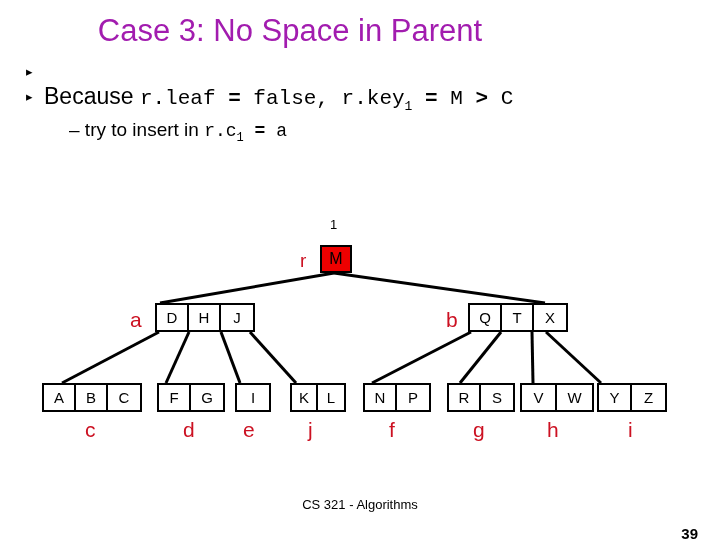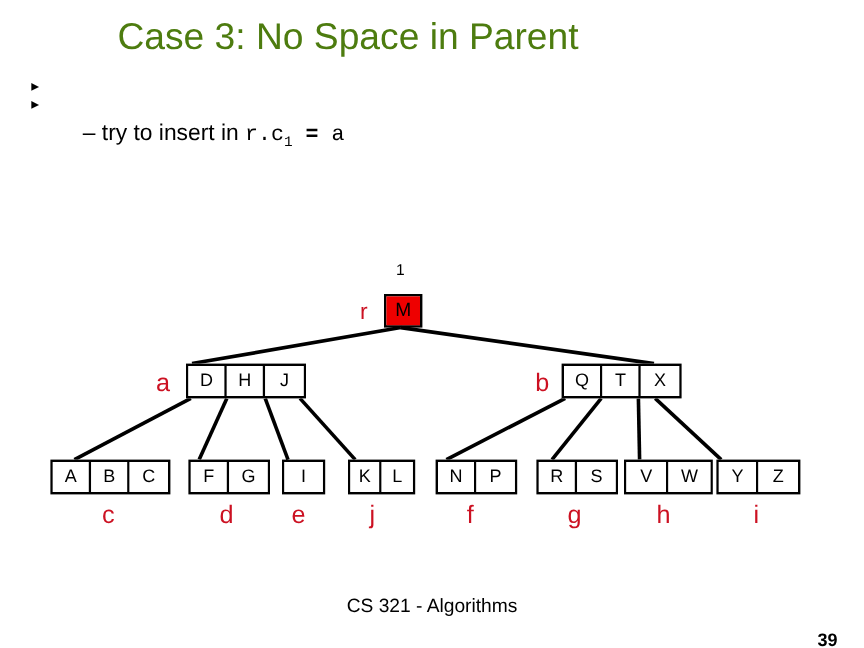--- a/index.html
+++ b/index.html
@@ -15,21 +15,21 @@
     position: relative;
   }
 
   
   .slide-title {
     position: absolute;
     left: 0;
     top: 14px;
     width: 580px;
     text-align: center;
-    color: #4d7c0f;
+    color: #a21caf;
     font-size: 31px;
     font-weight: normal;
     letter-spacing: 0px;
     line-height: 1.1;
     white-space: nowrap;
   }
 
   
   .bullets {
     position: absolute;
@@ -136,21 +136,21 @@
     font-size: 13px;
   }
 
   
   .footer-text {
     position: absolute;
     left: 0;
     top: 497px;
     width: 720px;
     text-align: center;
-    font-size: 16px;
+    font-size: 13px;
     color: #000000;
   }
   .page-number {
     position: absolute;
     right: 22px;
     top: 525px;
     font-size: 15px;
     font-weight: bold;
     color: #000000;
   }
@@ -162,20 +162,21 @@
 
 <div class="bullets">
 
   <div class="bullet-row">
     <span class="bullet-mark">▸</span>
   </div>
 
   <div>
     <div class="bullet-row">
       <span class="bullet-mark">▸</span>
+      <span class="bullet-text"><span>Because </span><span class="mono">r.leaf </span><span class="mono-b">= </span><span class="mono">false,</span><span class="mono"> r.key</span><span class="sub">1</span><span class="mono-b"> = </span><span class="mono">M </span><span class="mono-b">&gt; </span><span class="mono">C</span></span>
     </div>
     <div class="subbullet"><span>–</span><span> try to insert in </span><span class="mono">r.c</span><span class="sub">1</span><span class="mono-b"> = </span><span class="mono">a</span></div>
   </div>
 
 </div>
 
 <div class="tree">
 
   <svg class="edges" width="720" height="540">
 

